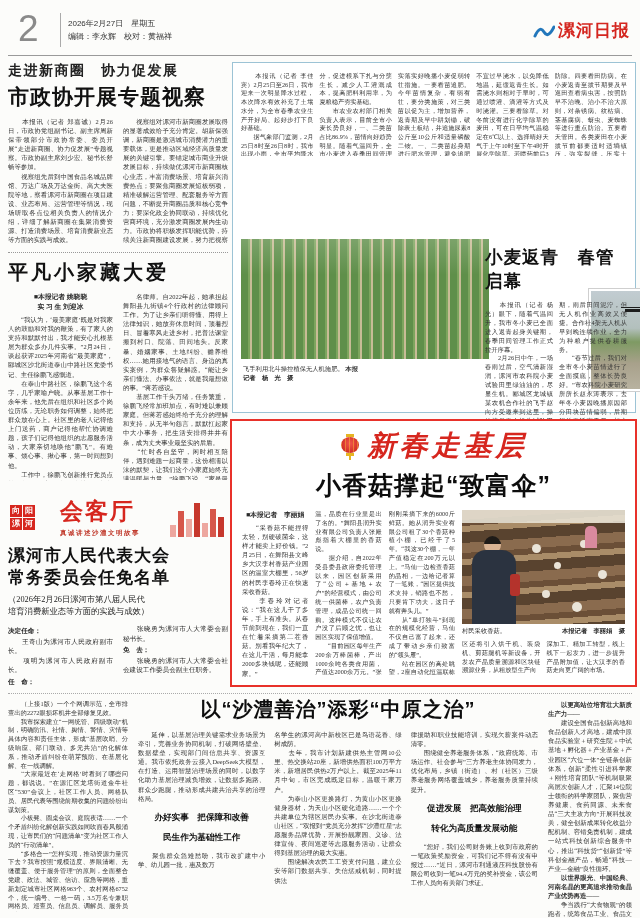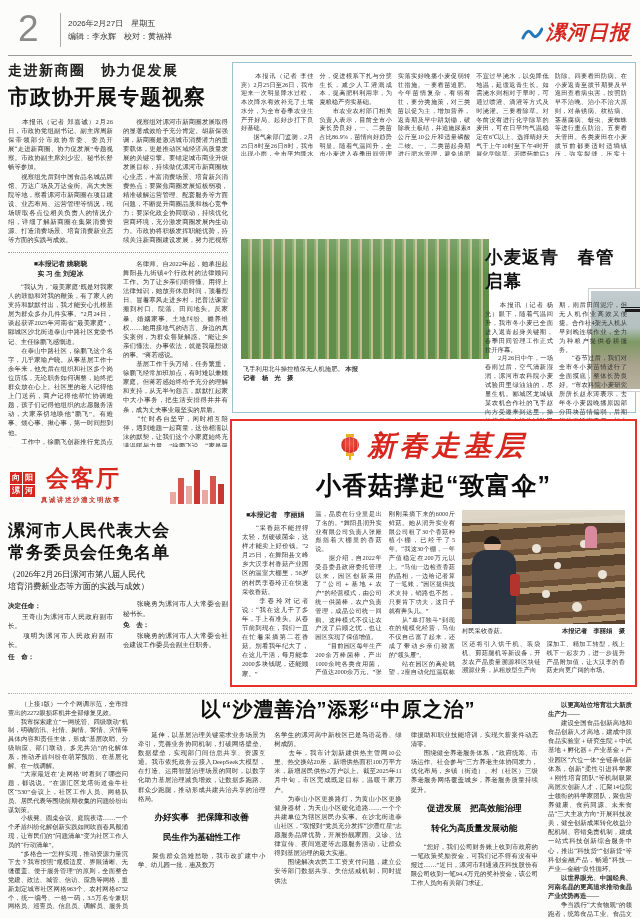--- a/index.html
+++ b/index.html
@@ -6,21 +6,21 @@
   html,body { width:640px; height:918px; }
   body { position:relative; background:#fcfcfa; font-family:"Liberation Serif", serif; color:#2b2b2b; overflow:hidden; }
 
   
   .hdr { position:absolute; left:8px; top:6px; width:624px; height:50px; border-bottom:1px solid #9a9a9a; }
   .pagenum { position:absolute; left:10px; top:2px; font-size:37px; color:#8a8a8a; font-family:"Liberation Sans",sans-serif; font-weight:300; }
   .hdr-vline { position:absolute; left:52px; top:7px; height:34px; border-left:1px solid #aaa; }
   .hdr-meta { position:absolute; left:60px; top:11px; font-size:8px; line-height:13px; color:#333; font-family:"Liberation Sans",sans-serif; }
   .sec-title { position:absolute; left:0; right:0; top:6px; text-align:center; font-size:27px; font-weight:900; color:#1266ae; font-family:"Liberation Sans",sans-serif; word-spacing:46px; letter-spacing:4px; }
   .masthead { position:absolute; right:2px; top:13px; display:flex; align-items:center; gap:3px; }
-  .masthead-text { font-size:20px; font-weight:900; font-style:italic; color:#d4261f; letter-spacing:1px; }
+  .masthead-text { font-size:17px; font-weight:900; color:#d4261f; letter-spacing:1px; }
 
   
   .smalltext { font-size:6.4px; line-height:9.1px; text-align:justify; color:#333; white-space:pre-line; overflow:hidden; }
   .dotted { border-top:1px dotted #999; }
   .bold { font-weight:700; }
 
   
   .leftcol { position:absolute; left:8px; top:62px; width:220px; }
   .a1-kicker { font-size:14px; font-weight:700; letter-spacing:1.5px; color:#222; font-family:Liberation Serif, serif; }
   .a1-title { font-size:21px; font-weight:900; letter-spacing:1px; margin-top:3px; color:#111; font-family:"Liberation Sans",sans-serif; }
@@ -28,27 +28,27 @@
   .twocol > div { flex:1; }
   .a1-body { height:128px; }
   .ldiv { margin:7px 0 6px; }
   .a2-title { font-size:20px; font-weight:900; letter-spacing:3px; color:#111; font-family:"Liberation Sans",sans-serif; }
   .a2-body { height:188px; }
   .byline { text-align:center; font-weight:700; font-size:6.8px; line-height:10px; margin-bottom:3px; white-space:pre-line; }
 
   .hkt { margin-top:9px; height:56px; display:flex; align-items:center; position:relative; padding:2px; }
   .seal { display:grid; grid-template-columns:12px 12px; grid-template-rows:12px 12px; gap:1px; }
   .seal span { background:#d6261e; color:#fff; font-size:8px; line-height:12px; text-align:center; font-weight:700; }
-  .hkt-mid { margin-left:6px;text-align:right; }
+  .hkt-mid { margin-left:25px; }
   .hkt-title { font-size:23px; font-weight:900; color:#d6261e; letter-spacing:2px; font-family:"Liberation Sans",sans-serif; }
   .hkt-tag { font-size:6.5px; color:#c0392b; letter-spacing:1.5px; margin-top:2px; font-weight:700; }
   .skyline { margin-left:auto; display:flex; align-items:flex-end; gap:2px; height:40px; padding-right:2px; }
   .skyline div { width:6px; }
 
-  .rm { margin-top:8px; }
+  .rm { }
   .rm-title { font-size:17px; font-weight:900; line-height:22px; color:#111; letter-spacing:1px; font-family:"Liberation Sans",sans-serif; }
   .rm-sub { font-size:8.3px; line-height:11.5px; margin-top:5px; color:#222; white-space:pre-line; }
   .rm-body { display:flex; gap:10px; margin-top:7px; font-size:6.6px; line-height:9.6px; }
   .rm-body > div { flex:1; }
   .rm-body p { white-space:pre-line; text-align:justify; }
   .rm-label { font-weight:700; margin:2px 0 1px; }
 
   
   .pagedot { position:absolute; left:8px; width:624px; top:693px; border-top:1px dotted #aaa; }
 
@@ -139,20 +139,21 @@
     <div class="twocol a1-body">
       <div class="smalltext">　　本报讯（记者 郑嘉诚）2月26日，市政协党组副书记、副主席周新保带领部分市政协常委、委员开展“走进新商圈、协力促发展”专题视察。市政协副主席刘少宏、秘书长舒畅等参加。
 　　视察组先后到中国食品名城品牌馆、万达广场及万达金街、高大夫医院等地，察看漯河市新商圈在项目建设、业态布局、运营管理等情况，现场听取各点位相关负责人的情况介绍，详细了解新商圈在集聚消费资源、打造消费场景、培育消费新业态等方面的实践与成效。</div>
       <div class="smalltext">　　视察组对漯河市新商圈发展取得的显著成效给予充分肯定。胡新保强调，新商圈是激活城市消费潜力的重要载体，更是推动区域经济高质量发展的关键引擎。要锚定城市商业升级发展目标，持续做优漯河市新商圈核心业态，丰富消费场景、培育新兴消费热点；要聚焦商圈发展短板弱项，精准破解运营管理、配套服务等方面问题，不断提升商圈品质和核心竞争力；要深化政企协同联动，持续优化营商环境，充分激发商圈发展内生动力。市政协将积极发挥职能优势，持续关注新商圈建设发展，努力把视察成果转化为务实管用的对策建议，为推动漯河市新商圈高质量发展贡献政协智慧和力量。</div>
     </div>
   </div>
 
   <div class="dotted ldiv"></div>
 
   <div>
+    <div class="a2-title">平凡小家藏大爱</div>
     <div class="twocol a2-body">
       <div>
         <div class="byline">■本报记者 姚晓晓
 实 习 生 刘迎冰</div>
         <div class="smalltext" style="height:166px">　　“我认为，‘最美家庭’既是对我家人的鼓励和对我的鞭策，有了家人的支持和默默付出，我才能安心扎根基层为群众多办几件实事。”2月24日，谈起获评2025年河南省“最美家庭”，郾城区沙北街道泰山中路社区党委书记、主任徐鹏飞感慨道。
 　　在泰山中路社区，徐鹏飞这个名字，几乎家喻户晓。从事基层工作十余年来，他先后在组织和社区多个岗位历练，无论职务如何调整，始终把群众放在心上。社区里的老人记得他上门送药，商户记得他帮忙协调难题，孩子们记得他组织的志愿服务活动，大家亲切地唤他“鹏飞”。有难事、烦心事、揪心事，第一时间想到他。
 　　工作中，徐鹏飞创新推行党员点单服务、“微心愿”认领和社区网格化管理全覆盖，把服务送到群众家门口、心坎上。“有困难找鹏飞，靠谱。”这句朴实的评价，是社区居民对他最真诚的认可。
 　　丈夫在基层一线，妻子蒋若</div>
       </div>
       <div class="smalltext">　　名律师。自2022年起，她承担起舞阳县九街镇4个行政村的法律顾问工作。为了让乡亲们听得懂、用得上法律知识，她放弃休息时间，顶着烈日、冒着寒风走进乡村，把普法课堂搬到村口、院落、田间地头。反家暴、婚姻家事、土地纠纷、赡养维权……她用接地气的语言、身边的真实案例，为群众答疑解惑。“能让乡亲们懂法、办事依法，就是我最想做的事。”蒋若感说。

